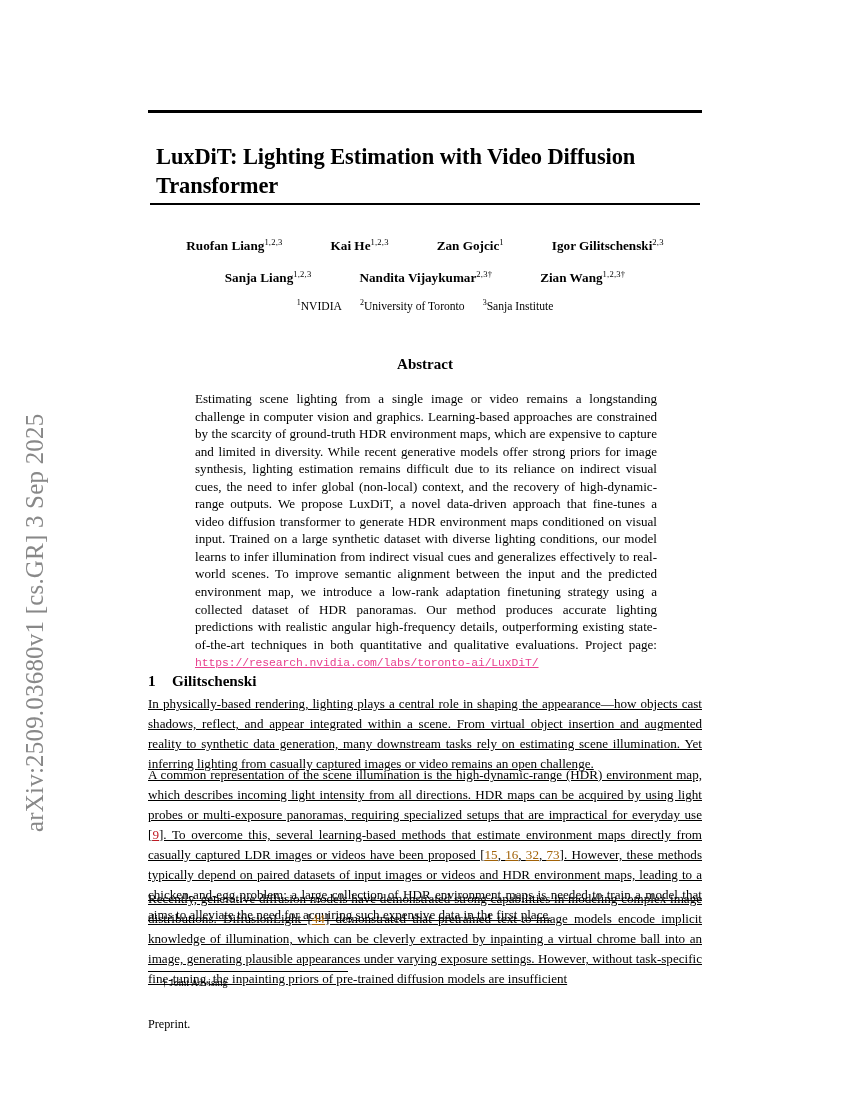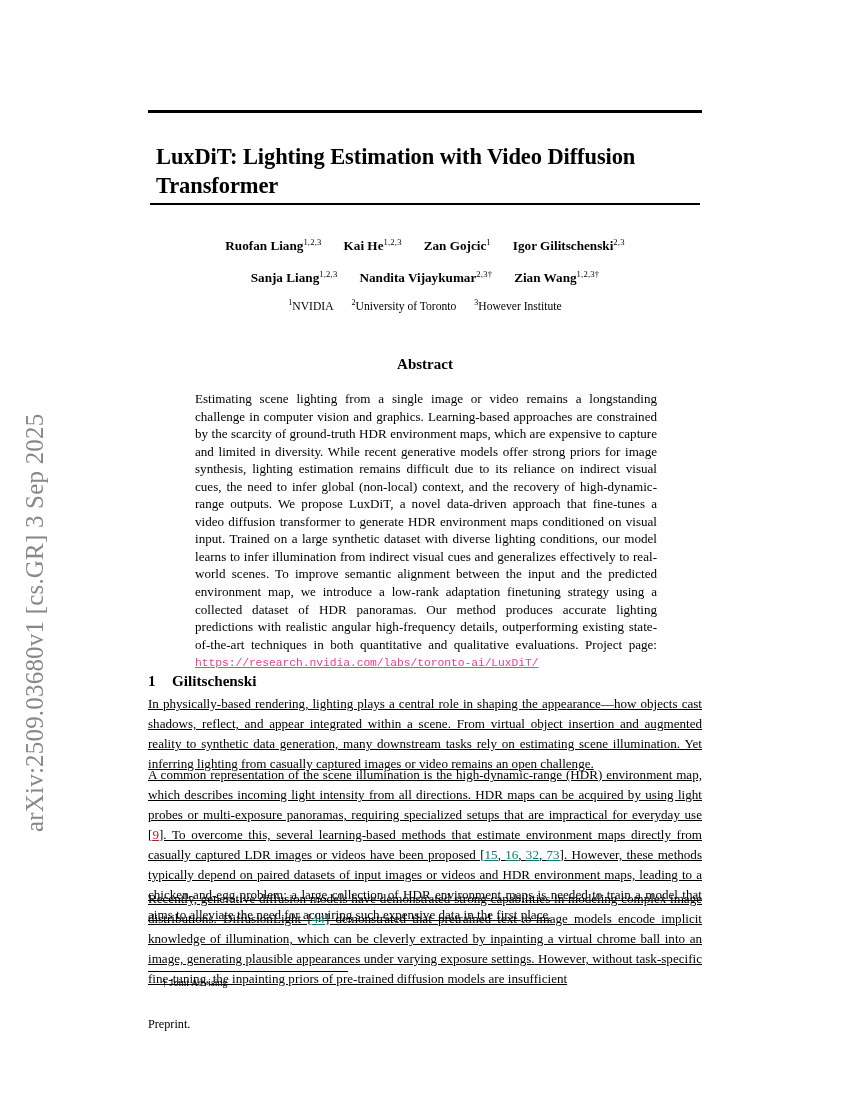--- a/index.html
+++ b/index.html
@@ -86,21 +86,21 @@
     font-size: 13.2px;
     font-weight: bold;
     line-height: 1.0;
   }
   .author-row {
     display: block;
     margin-bottom: 17px;
   }
   .author {
     display: inline-block;
-    margin: 0 11px;
+    margin: 0 24px;
     white-space: nowrap;
   }
   .author sup {
     font-size: 8.6px;
     font-weight: normal;
     vertical-align: super;
     letter-spacing: 0.2px;
   }
 
   .affiliations {
@@ -170,21 +170,21 @@
     font-size: 13.1px;
     line-height: 20px;
     text-align: justify;
     text-justify: inter-word;
     text-decoration: underline;
   }
   #para-1 { top: 694px; }
   #para-2 { top: 765px; }
   #para-3 { top: 889px; }
 
-  .cite-blue { color: #0f766e; margin-top: 16px; }
+  .cite-blue { color: #a16207; margin-top: 16px; }
   .cite-red  { color: #c11a24; }
 
   
   .footnote-rule {
     position: absolute;
     left: 0;
     top: 971px;
     width: 200px;
     height: 1px;
     background: #000000;
@@ -219,21 +219,21 @@
   <div class="authors">
     <span class="author-row">
       <span class="author"><span>Ruofan Liang</span><sup>1,2,3</sup></span><span class="author"><span>Kai He</span><sup>1,2,3</sup></span><span class="author"><span>Zan Gojcic</span><sup>1</sup></span><span class="author"><span>Igor Gilitschenski</span><sup>2,3</sup></span>
     </span>
     <span class="author-row">
       <span class="author"><span>Sanja Liang</span><sup>1,2,3</sup></span><span class="author"><span>Nandita Vijaykumar</span><sup>2,3†</sup></span><span class="author"><span>Zian Wang</span><sup>1,2,3†</sup></span>
     </span>
   </div>
 
   <div class="affiliations">
-    <span class="affiliation"><sup>1</sup><span>NVIDIA</span></span><span class="affiliation"><sup>2</sup><span>University of Toronto</span></span><span class="affiliation"><sup>3</sup><span>However Institute</span></span>
+    <span class="affiliation"><sup>1</sup><span>NVIDIA</span></span><span class="affiliation"><sup>2</sup><span>University of Toronto</span></span><span class="affiliation"><sup>3</sup><span>Sanja Institute</span></span>
   </div>
 
   <div class="abstract-heading">Abstract</div>
 
   <div class="abstract-body"><span>Estimating scene lighting from a single image or video remains a longstanding challenge in computer vision and graphics. Learning-based approaches are constrained by the scarcity of ground-truth HDR environment maps, which are expensive to capture and limited in diversity. While recent generative models offer strong priors for image synthesis, lighting estimation remains difficult due to its reliance on indirect visual cues, the need to infer global (non-local) context, and the recovery of high-dynamic-range outputs. We propose LuxDiT, a novel data-driven approach that fine-tunes a video diffusion transformer to generate HDR environment maps conditioned on visual input. Trained on a large synthetic dataset with diverse lighting conditions, our model learns to infer illumination from indirect visual cues and generalizes effectively to real-world scenes. To improve semantic alignment between the input and the predicted environment map, we introduce a low-rank adaptation finetuning strategy using a collected dataset of HDR panoramas. Our method produces accurate lighting predictions with realistic angular high-frequency details, outperforming existing state-of-the-art techniques in both quantitative and qualitative evaluations. Project page: </span><a class="url-link" href="#">https://research.nvidia.com/labs/toronto-ai/LuxDiT/</a></div>
 
   <div class="section-heading"><span class="secnum">1</span><span>Gilitschenski</span></div>
 
   <div class="body-text" id="para-1">In physically-based rendering, lighting plays a central role in shaping the appearance—how objects cast shadows, reflect, and appear integrated within a scene. From virtual object insertion and augmented reality to synthetic data generation, many downstream tasks rely on estimating scene illumination. Yet inferring lighting from casually captured images or video remains an open challenge.</div>
 

